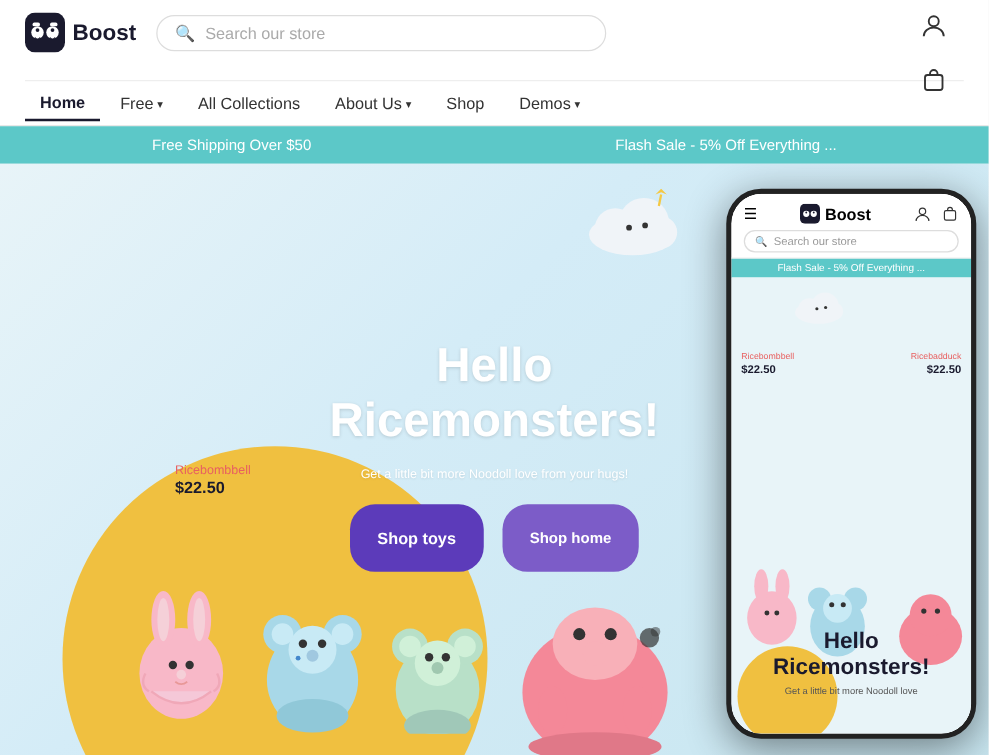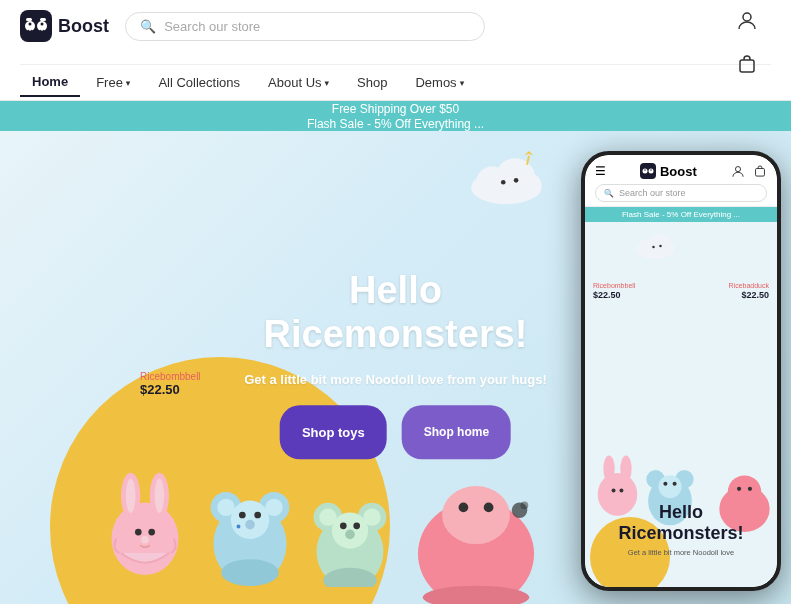--- a/index.html
+++ b/index.html
@@ -97,21 +97,20 @@
     
     .announcement-bar {
       background: #5cc8c8;
       display: flex;
       align-items: center;
       justify-content: space-around;
       height: 30px;
       font-size: 12px;
       color: #fff;
       font-weight: 500;
-      flex-direction: column;
     }
 
     
     .hero {
       position: relative;
       width: 100%;
       height: calc(604px - 52px - 36px - 30px);
       background: linear-gradient(135deg, #e8f4f8 0%, #d4ecf7 40%, #c8e6f0 100%);
       overflow: hidden;
       display: flex;
@@ -141,25 +140,24 @@
       z-index: 2;
       color: #fff;
     }
     .hero-title {
       font-size: 38px;
       font-weight: 700;
       line-height: 1.15;
       text-shadow: 0 1px 3px rgba(0,0,0,0.15);
     }
     .hero-subtitle {
-      font-size: 13px;
+      font-size: 10px;
       margin-top: 16px;
       color: #fff;
       text-shadow: 0 1px 2px rgba(0,0,0,0.1);
-      font-weight: bold;
     }
     .hero-buttons {
       display: flex;
       gap: 15px;
       margin-top: 18px;
       justify-content: center;
     }
     .btn-primary {
       background: #5c3bba;
       color: #fff;

